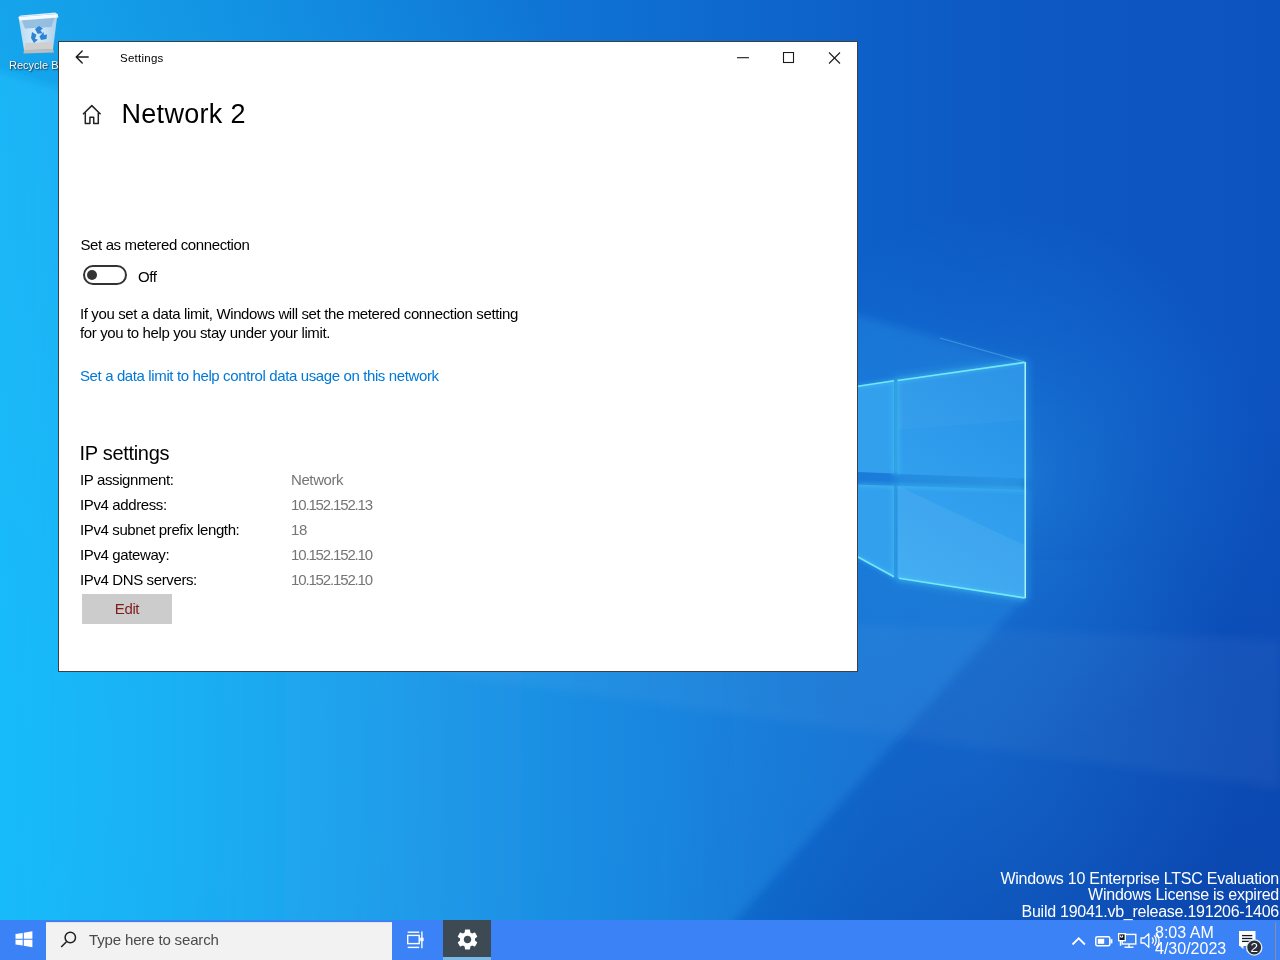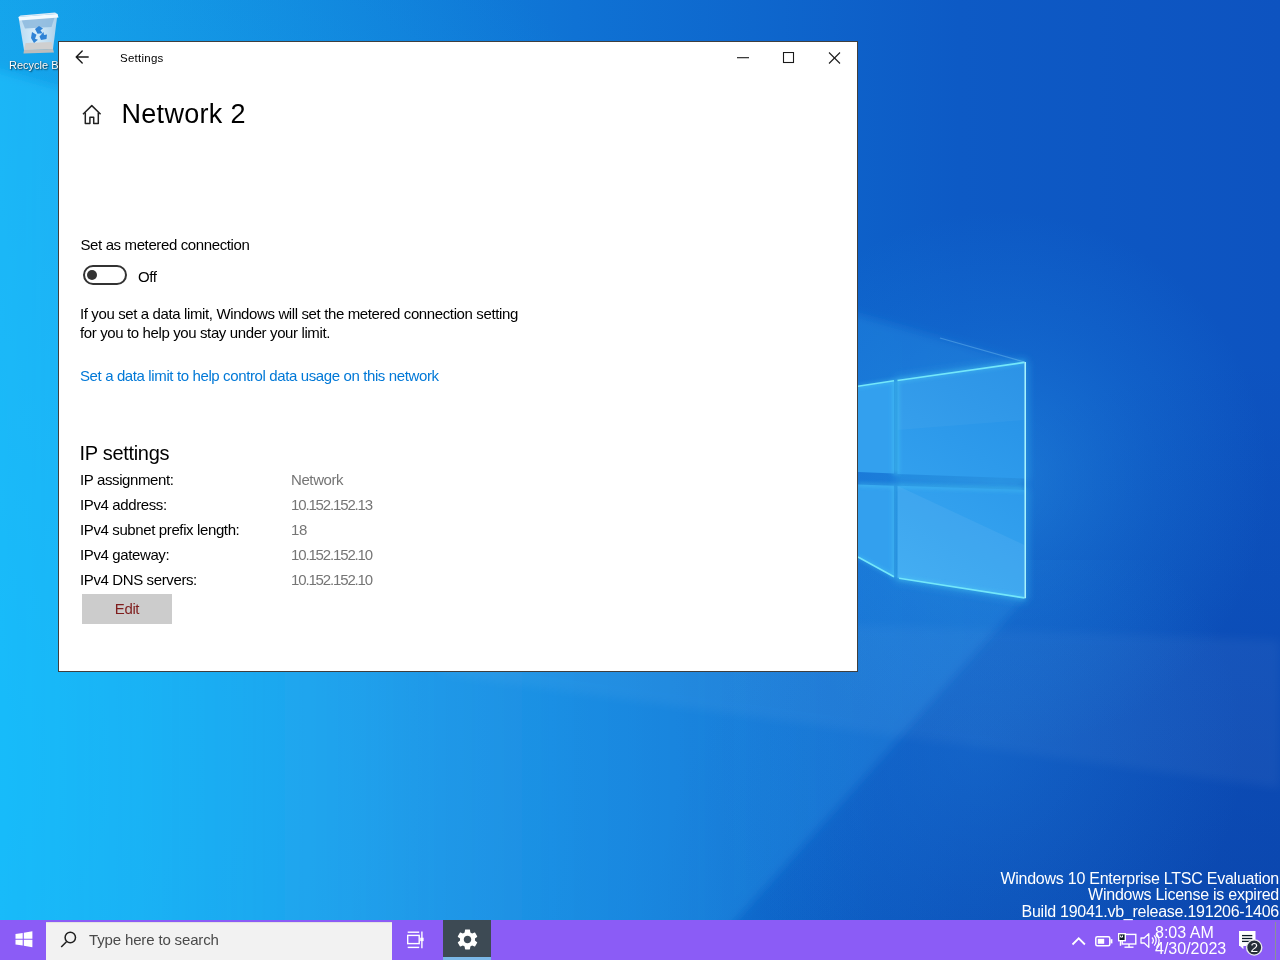--- a/index.html
+++ b/index.html
@@ -31,21 +31,21 @@
   }
   #toggle .knob {
     position:absolute; left:2.5px; top:3px; width:10px; height:10px;
     border-radius:50%; background:#333333;
   }
   #editbtn {
     position:absolute; left:23px; top:551.5px; width:90px; height:30.5px;
     background:#cccccc; color:#7f1d1d; font-size:15px; line-height:30.5px; letter-spacing:-0.38px; text-align:center;
   }
   
-  #bar { position:absolute; left:0; top:920px; width:1280px; height:40px; background:#8b5cf6; }
+  #bar { position:absolute; left:0; top:920px; width:1280px; height:40px; background:#3b82f6; }
   #search {
     position:absolute; left:46px; top:1.5px; width:346px; height:38.5px;
     background:#f2f2f2; border-top:1px solid #e3e3e3;
   }
   #search .ph { position:absolute; left:43px; top:-1.5px; height:37px; line-height:37px; font-size:15px; letter-spacing:-0.15px; color:#4a4a4a; white-space:nowrap; }
   #setbtn { position:absolute; left:443px; top:0; width:48px; height:37px; background:#3d4a54; }
   #setunder { position:absolute; left:443px; top:37px; width:48px; height:3px; background:#7ab8e8; }
   #clock { position:absolute; left:1155px; top:4.5px; width:80px; text-align:left; color:#ffffff; font-size:16px; line-height:16.8px; }
   
   #ver { position:absolute; right:1px; top:870.5px; letter-spacing:-0.25px; text-align:right; color:#ffffff; font-size:16px; line-height:16.6px; }

